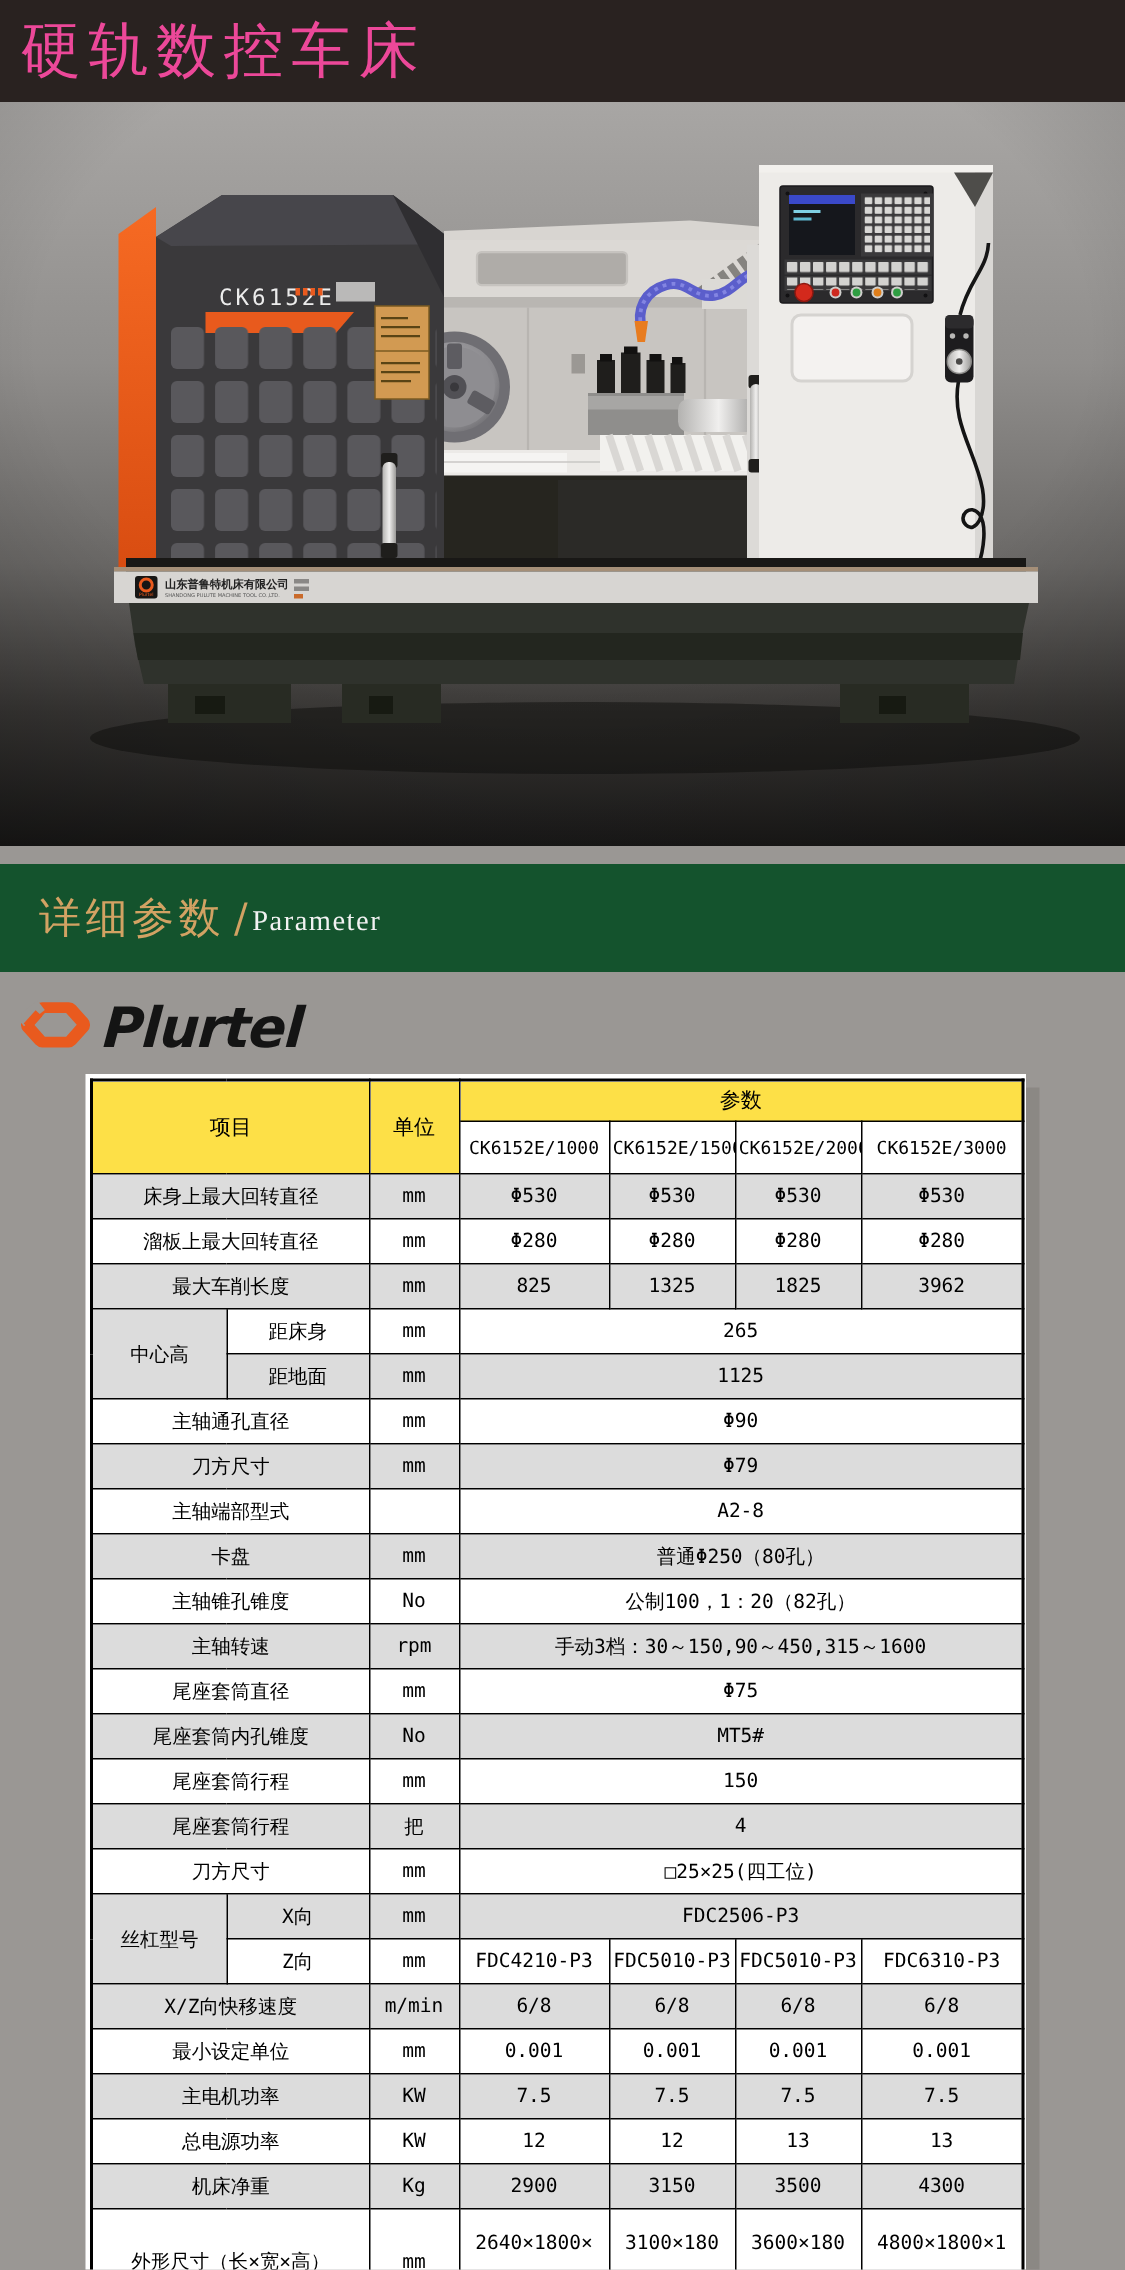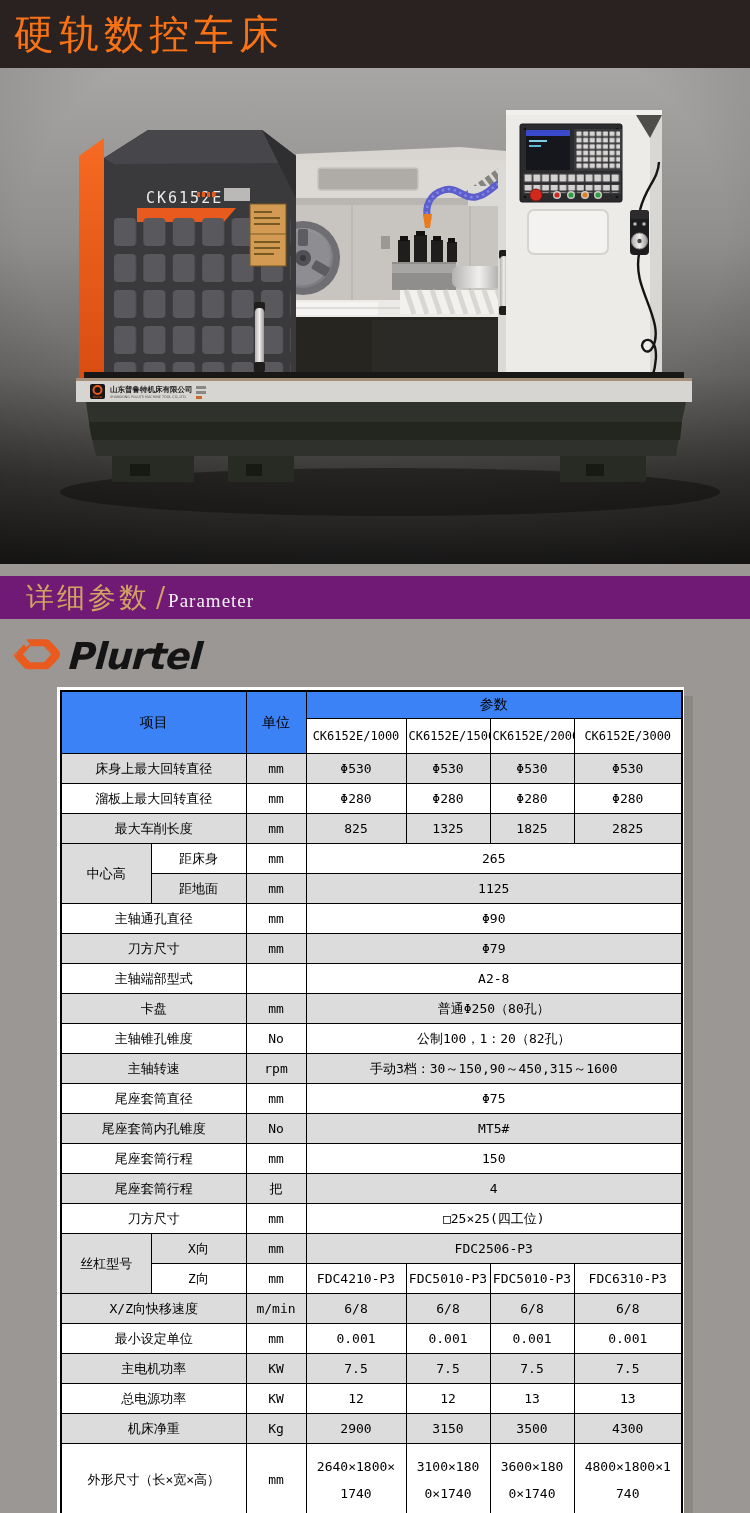--- a/index.html
+++ b/index.html
@@ -6,28 +6,28 @@
   body{
     width:750px;height:1513px;overflow:hidden;background:#9a9794;
     font-family:"DejaVu Sans","Liberation Sans",sans-serif;
     -webkit-font-smoothing:antialiased;
   }
   
   .header{height:68px;background:#292220;}
   .header h1{
     margin:0;padding:8px 0 0 14px;
     font-family:"DejaVu Serif","Liberation Serif",serif;font-weight:400;
-    font-size:40px;line-height:52px;color:#f97316;letter-spacing:5px;
+    font-size:40px;line-height:52px;color:#ec4899;letter-spacing:5px;
   }
   
   .photo{height:508px;position:relative;}
   .photo svg{display:block;}
   
   .parambar{
-    height:43px;background:#701a75;display:flex;align-items:center;padding-left:26px;text-align:center;
+    height:72px;background:#14532d;display:flex;align-items:center;padding-left:26px;text-align:center;
   }
   .parambar .cn{
     color:#d2a263;font-family:"DejaVu Serif","Liberation Serif",serif;
     font-size:28px;letter-spacing:3px;
   }
   .parambar .sl{color:#d2a263;font-family:"DejaVu Serif",serif;font-size:27px;margin:0 3px 0 6px;}
   .parambar .en{
     color:#f2f2f2;font-family:Liberation Serif, serif;
     font-size:19px;letter-spacing:1px;padding-top:6px;
   }
@@ -46,21 +46,21 @@
   table.spec{
     border-collapse:collapse;table-layout:fixed;width:621px;
     border:2px solid #000;
     font-family:"DejaVu Sans Mono","Liberation Mono",monospace;
   }
   table.spec td{
     border:1px solid #000;text-align:center;vertical-align:middle;
     font-size:13px;color:#000;padding:0 2px;height:29px;background:#ffffff;
     overflow:hidden;
   }
-  thead tr.h1 td{height:26px;background:#3b82f6;font-size:14px;}
+  thead tr.h1 td{height:26px;background:#fde047;font-size:14px;}
   thead tr.h2 td{height:34px;background:#ffffff;font-size:12px;}
   tbody tr.shade td{background:#dcdcdc;margin-left:36px;}
   tbody td.group{background:#dcdcdc;text-align:center;}
   tbody tr:last-child td{height:72px;word-break:break-all;line-height:2.1;padding:0 8px;}
 </style>
 </head>
 <body>
 
 <div class="page">
 
@@ -343,21 +343,21 @@
               <td>Φ280</td>
               <td>Φ280</td>
               <td>Φ280</td>
             </tr>
             <tr class="shade">
               <td colspan="2">最大车削长度</td>
               <td>mm</td>
               <td>825</td>
               <td>1325</td>
               <td>1825</td>
-              <td>2825</td>
+              <td>3962</td>
             </tr>
             <tr>
               <td class="group" rowspan="2">中心高</td>
               <td>距床身</td>
               <td>mm</td>
               <td colspan="4">265</td>
             </tr>
             <tr class="shade">
               <td>距地面</td>
               <td>mm</td>

